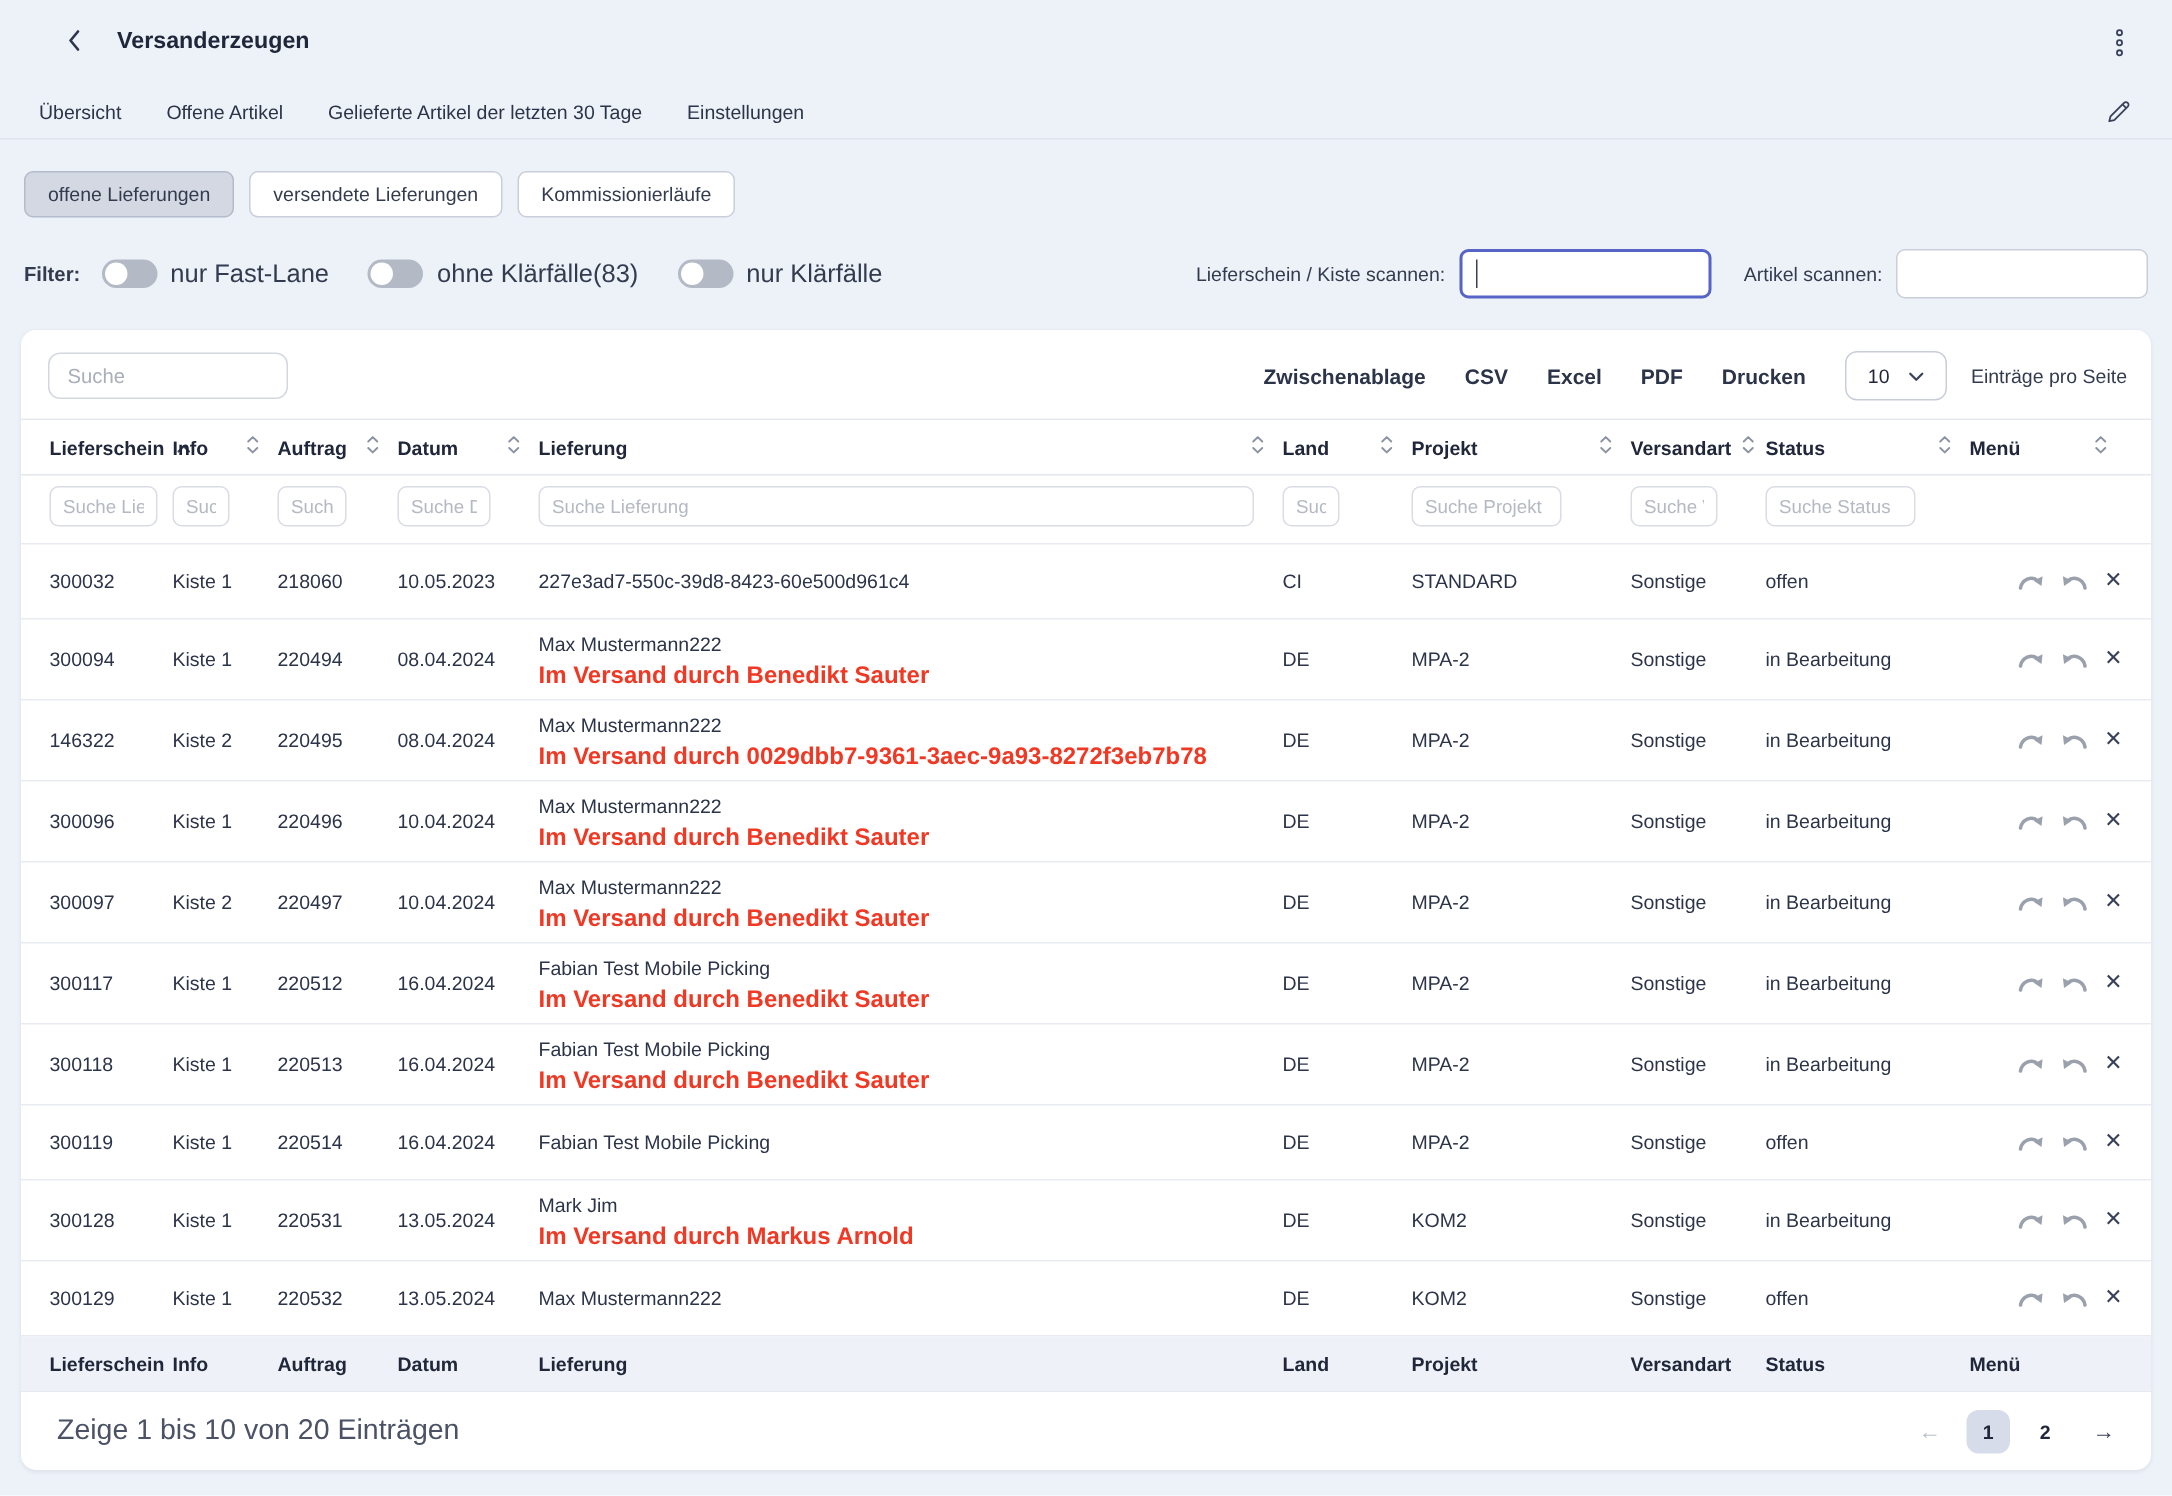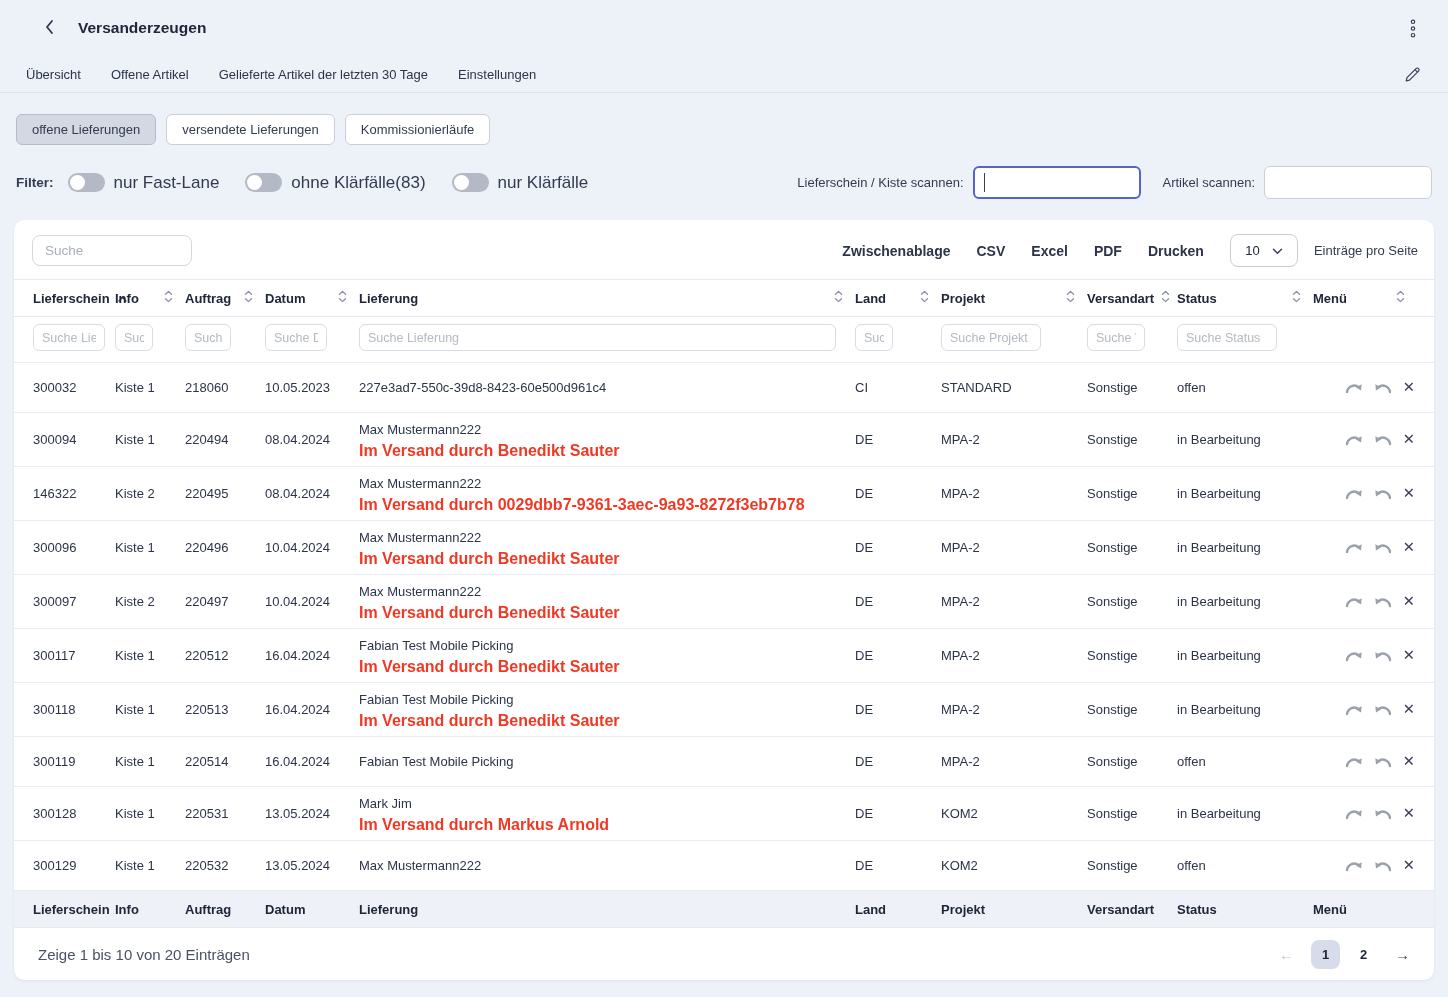--- a/index.html
+++ b/index.html
@@ -106,21 +106,21 @@
   .td.menu { display: flex; align-items: center; justify-content: flex-end; gap: 11px; padding-right: 2px; }
   .act { cursor: pointer; display: flex; align-items: center; }
   .act.mirror svg { transform: scaleX(-1); }
   .close-x { color: #39415a; font-size: 14.5px; cursor: pointer; line-height: 1; }
   .tfoot { display: flex; align-items: center; height: 36px; padding: 0 17px 0 19px;
            background: #eef1f7; }
   .tf { font-weight: 700; font-size: 13px; color: #20273a; }
   
   .pagination { display: flex; align-items: center; height: 53px; padding: 0 24px;
                 border-top: 1px solid #e6e9f0; }
-  .pg-info { font-size: 15px; color: #4b5265; }
+  .pg-info { font-size: 19px; color: #4b5265; }
   .pg-controls { margin-left: auto; display: flex; align-items: center; gap: 17px; }
   .pg-arrow { font-size: 15px; cursor: pointer; }
   .pg-arrow.disabled { color: #b9bfca; cursor: default; }
   .pg-arrow.enabled { color: #39415a; }
   .page { min-width: 29px; height: 29px; display: flex; align-items: center; justify-content: center;
           font-weight: 700; font-size: 13px; color: #20273a; cursor: pointer; border-radius: 8px; }
   .page.active { background: #d6dce9; }
 </style>
 </head>
 <body>

